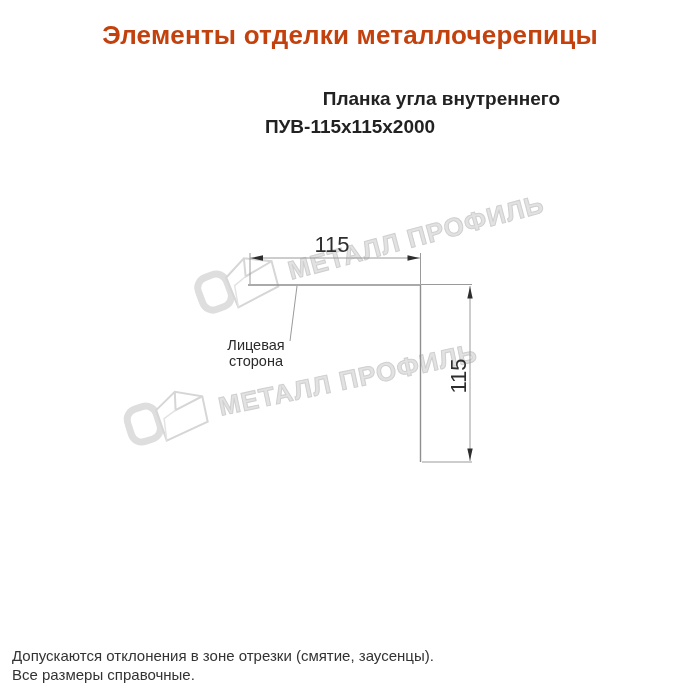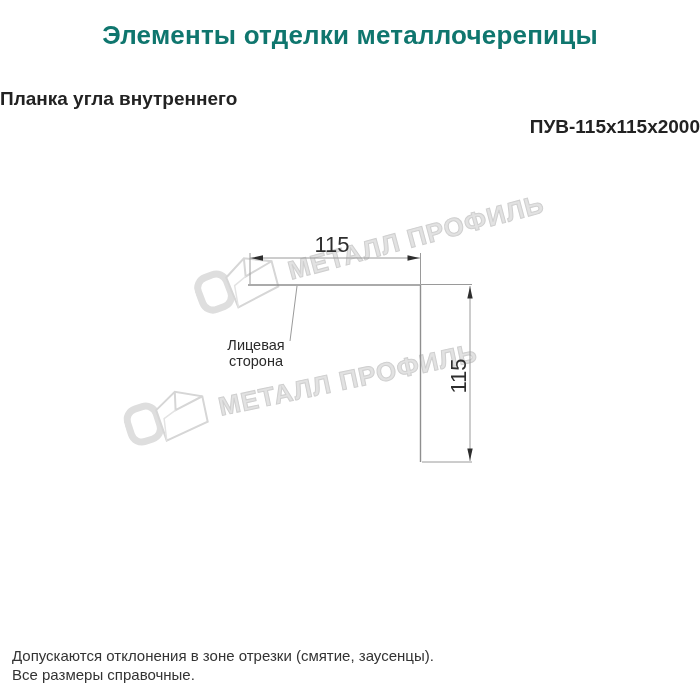--- a/index.html
+++ b/index.html
@@ -3,28 +3,28 @@
 <meta charset="utf-8">
 <style>
   html,body{margin:0;padding:0;background:#ffffff;}
   .page{
     position:relative;width:700px;height:700px;background:#ffffff;
     font-family:"Liberation Sans",sans-serif;color:#1c1c1c;overflow:hidden;
   }
   
   .title{
     position:absolute;top:20px;left:0;width:700px;text-align:center;
-    font-size:26px;font-weight:bold;color:#0f766e;letter-spacing:0.2px;
+    font-size:26px;font-weight:bold;color:#c2410c;letter-spacing:0.2px;
   }
   .subtitle1{
-    position:absolute;top:88px;left:0;width:560px;text-align:left;
+    position:absolute;top:88px;left:0;width:560px;text-align:right;
     font-size:19px;font-weight:bold;color:#222;
   }
   .subtitle2{
-    position:absolute;top:116px;left:0;width:700px;text-align:right;
+    position:absolute;top:116px;left:0;width:700px;text-align:center;
     font-size:19px;font-weight:bold;color:#222;
   }
   
   .watermark{
     position:absolute;display:flex;align-items:center;gap:10px;
     transform-origin:left center;z-index:0;pointer-events:none;white-space:nowrap;
   }
   .wm1{left:196px;top:266px;transform:rotate(-15deg);}
   .wm2{left:125px;top:397px;transform:rotate(-12deg);}
   .wm-text{

